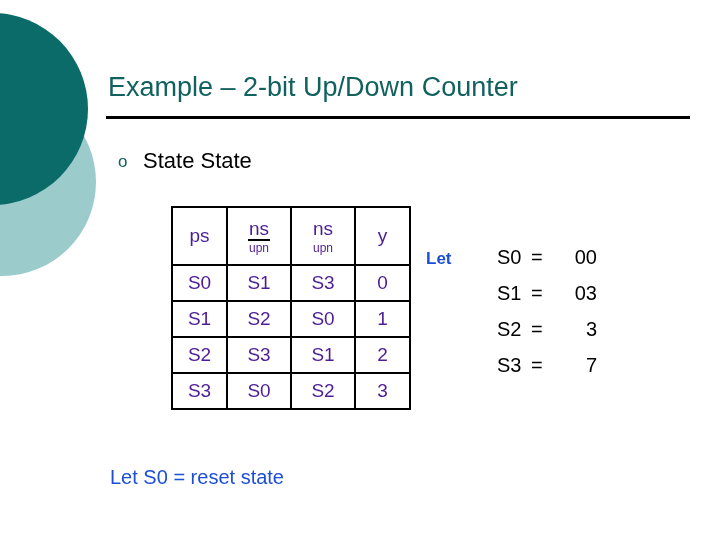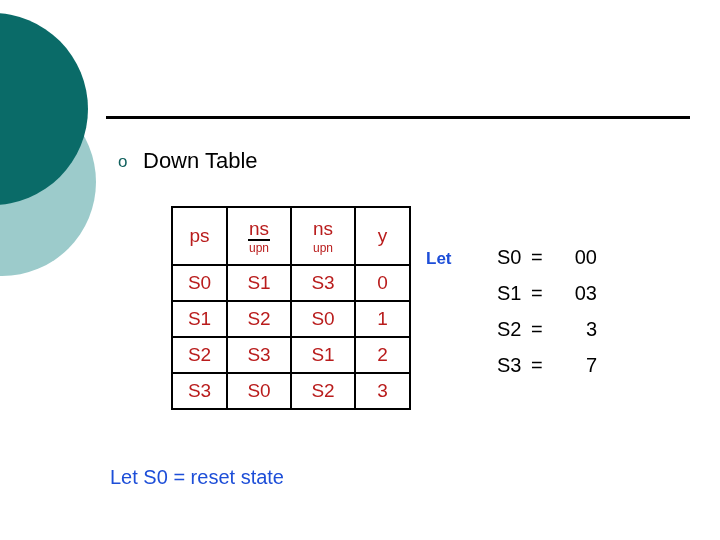--- a/index.html
+++ b/index.html
@@ -89,21 +89,21 @@
   }
   table#state-table {
     border-collapse: collapse;
     background: #ffffff;
   }
   table#state-table td,
   table#state-table th {
     border: 2px solid #000000;
     font-weight: normal;
     font-size: 19px;
-    color: #b91c1c;
+    color: #4c1d95;
     text-align: center;
     vertical-align: middle;
     padding: 0;
   }
   table#state-table thead th {
     height: 58px;
   }
   table#state-table tbody td {
     height: 36px;
   }
@@ -178,25 +178,26 @@
   }
 </style>
 </head>
 <body>
 
 <div id="slide">
 
   <div class="deco-circle" id="circle-light"></div>
   <div class="deco-circle" id="circle-dark"></div>
 
+  <div id="title">Example – 2-bit Up/Down Counter</div>
   <div id="title-rule"></div>
 
   <div id="bullet-row">
     <span id="bullet-marker">o</span>
-    <span id="bullet-label">Down Table</span>
+    <span id="bullet-label">State State</span>
   </div>
 
   <div id="state-table-wrap">
     <table id="state-table">
       <thead>
         <tr>
           <th class="col-ps">
             <div class="frac plain">
               <span class="num">ps</span>
             </div>

